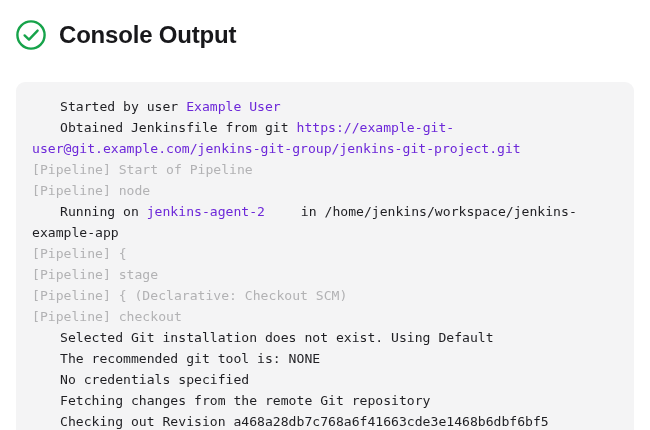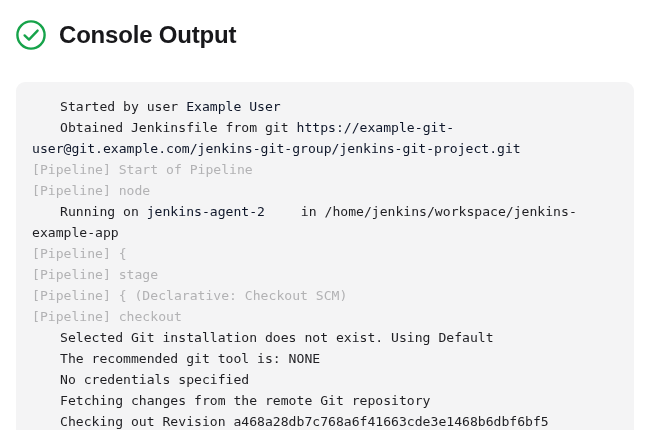--- a/index.html
+++ b/index.html
@@ -71,21 +71,21 @@
     word-break: break-word;
     margin: 0;
   }
 
   .log-line {
     white-space: pre-wrap;
     min-height: 21px;
   }
 
   .seg-plain   { color: #1f1f23; margin-left: 28px; }
-  .seg-link    { color: #0f172a; }
+  .seg-link    { color: #6d28d9; }
   .seg-muted   { color: #b2b2b4; }
 </style>
 </head>
 <body>
 
 <div class="page">
 
   <div class="header">
     <svg class="status-icon" viewBox="0 0 32 32">
       <circle cx="16" cy="16" r="13.6" fill="none" stroke="#16a34a" stroke-width="2.4"></circle>

